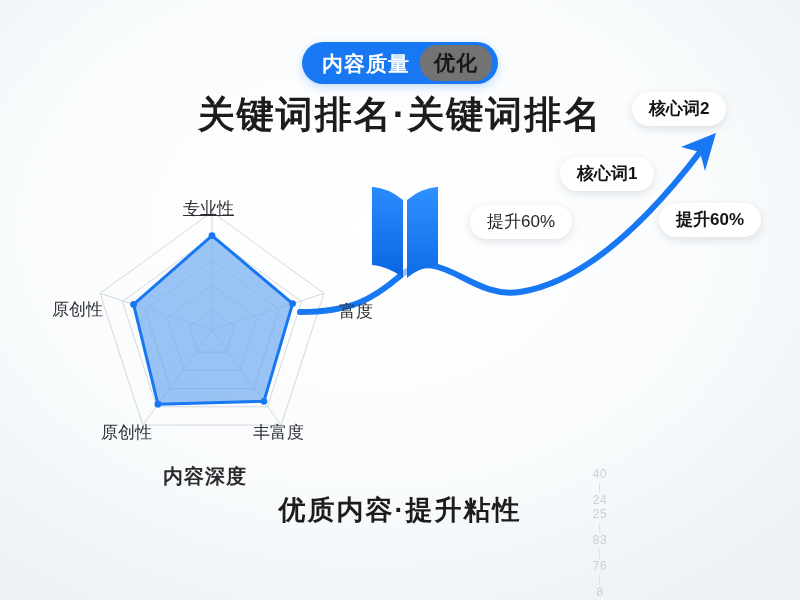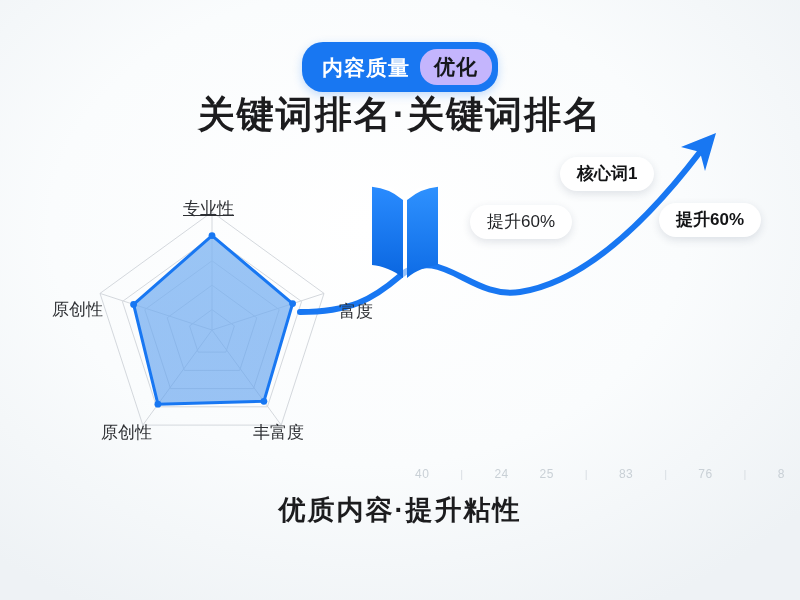--- a/index.html
+++ b/index.html
@@ -30,36 +30,36 @@
   }
 
   
   .badge {
     position: absolute;
     left: 50%;
     transform: translateX(-50%);
     top: 42px;
     display: flex;
     align-items: center;
-    height: 50px;
+    height: 42px;
     padding: 0 6px 0 20px;
     background: #1877f2;
     border-radius: 21px;
     box-shadow: 0 3px 10px rgba(24,119,242,.25);
   }
   .badge-main {
     color: #ffffff;
     font-size: 21px;
     font-weight: bold;
     letter-spacing: 1px;
     line-height: 1;
     padding-right: 10px;
   }
   .badge-chip {
-    background: #c4b5fd;
+    background: #737373;
     color: #16181c;
     font-size: 21px;
     font-weight: bold;
     line-height: 1;
     border-radius: 17px;
     padding: 7px 14px 8px;
     letter-spacing: 1px;
   }
 
   
@@ -139,20 +139,21 @@
     position: absolute;
     left: 415px;
     top: 467px;
     width: 370px;
     display: flex;
     align-items: center;
     justify-content: space-between;
     font-size: 12px;
     color: #c9d0d6;
     letter-spacing: .5px;
+    flex-direction: column;
   }
   .scale-tick {
     color: #d8dde2;
     font-size: 11px;
   }
 </style>
 </head>
 <body>
 
 <div id="stage">
@@ -218,30 +219,32 @@
     </g>
   </svg>
 
   <div class="badge">
     <span class="badge-main">内容质量</span>
     <span class="badge-chip">优化</span>
   </div>
 
   <div class="main-title">关键词排名·关键词排名</div>
 
+  <div class="pill pill-strong pill-core2">核心词2</div>
   <div class="pill pill-strong pill-core1">核心词1</div>
   <div class="pill pill-up-left">提升60%</div>
   <div class="pill pill-strong pill-up-right">提升60%</div>
 
   <div class="radar-label rl-top">专业性</div>
   <div class="radar-label rl-right">富度</div>
   <div class="radar-label rl-br">丰富度</div>
   <div class="radar-label rl-bl">原创性</div>
   <div class="radar-label rl-left">原创性</div>
 
+  <div class="depth-label">内容深度</div>
 
   <div class="scale-row">
     <span>40</span>
     <span class="scale-tick">|</span>
     <span>24</span>
     <span>25</span>
     <span class="scale-tick">|</span>
     <span>83</span>
     <span class="scale-tick">|</span>
     <span>76</span>

